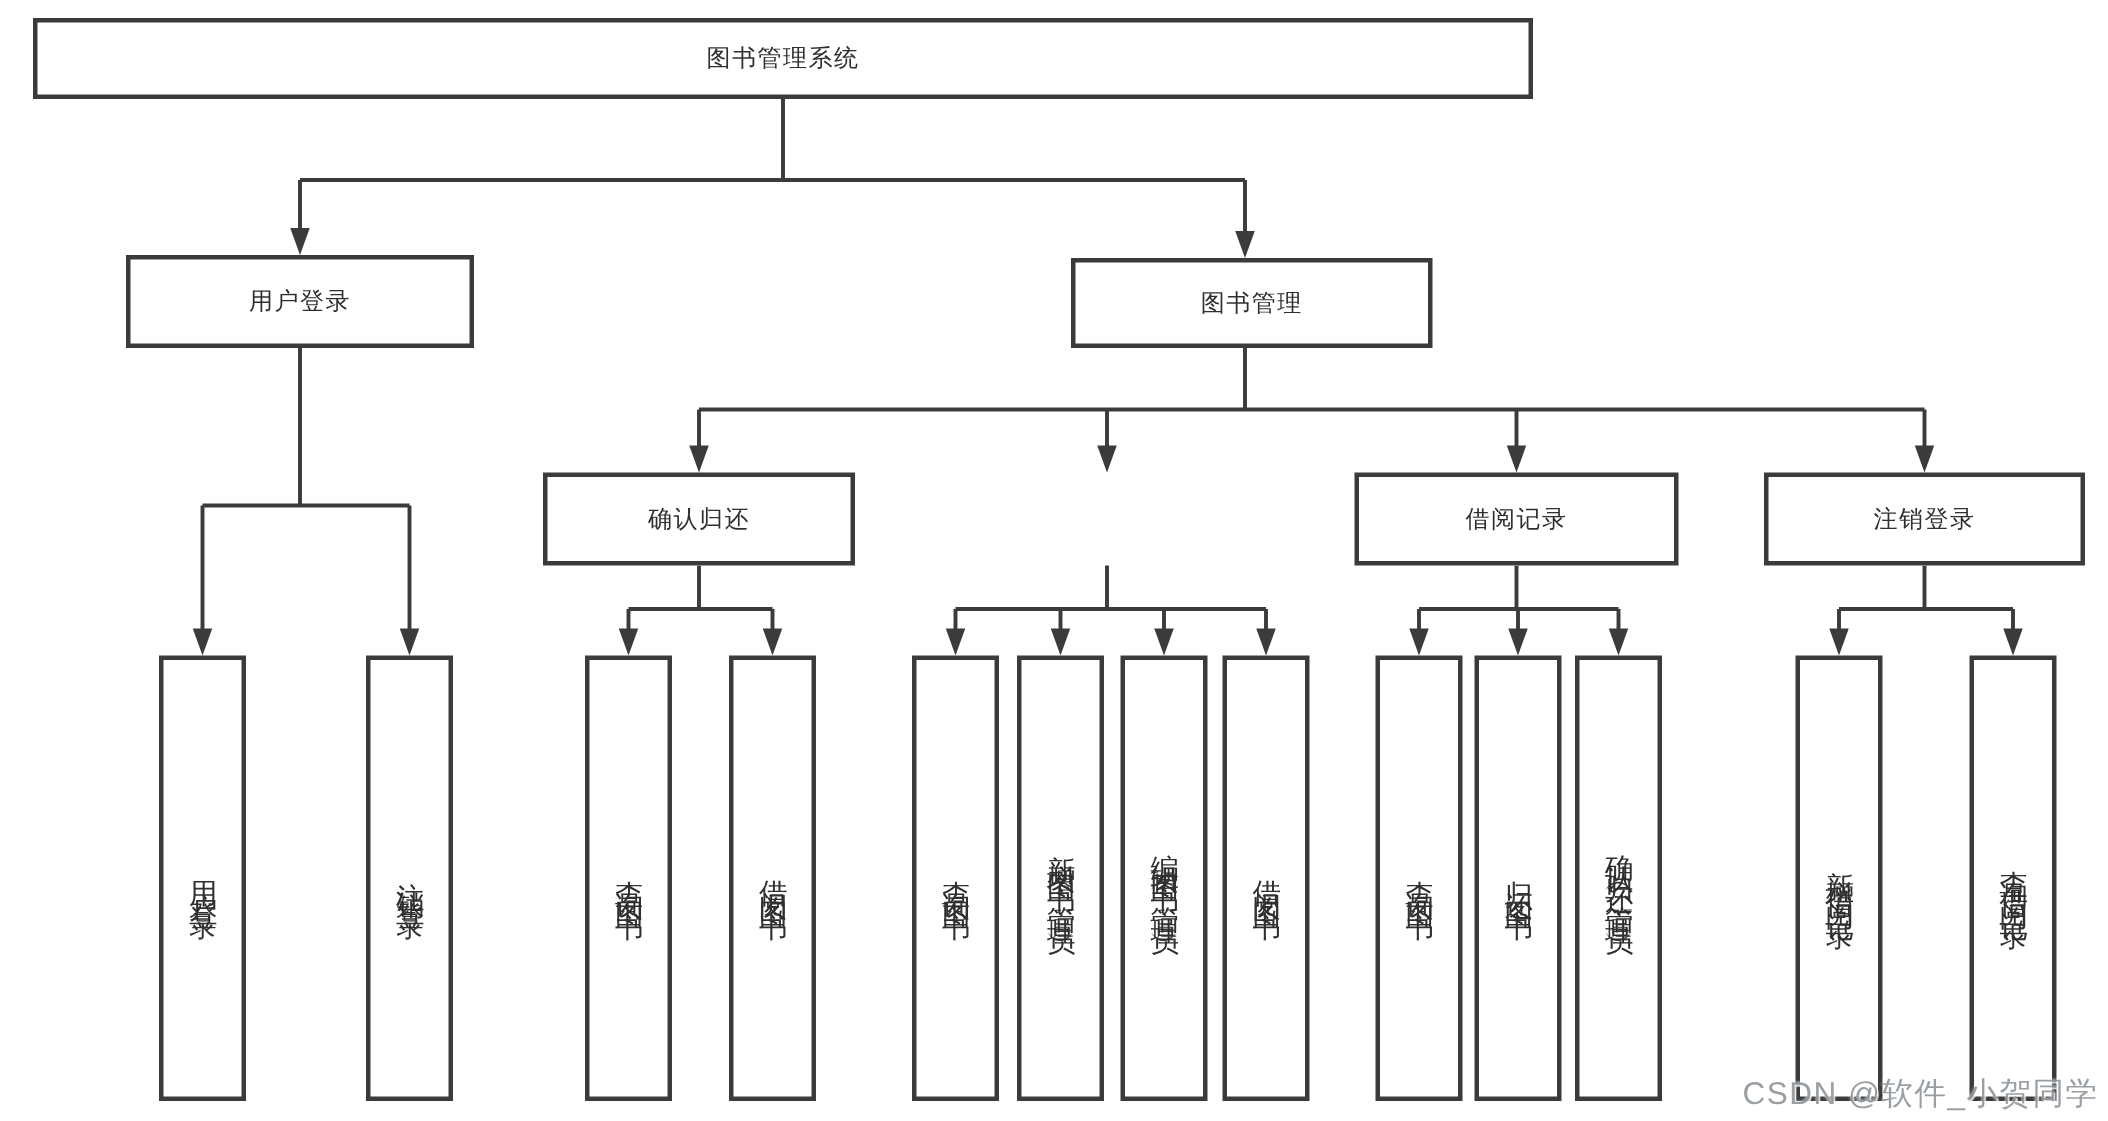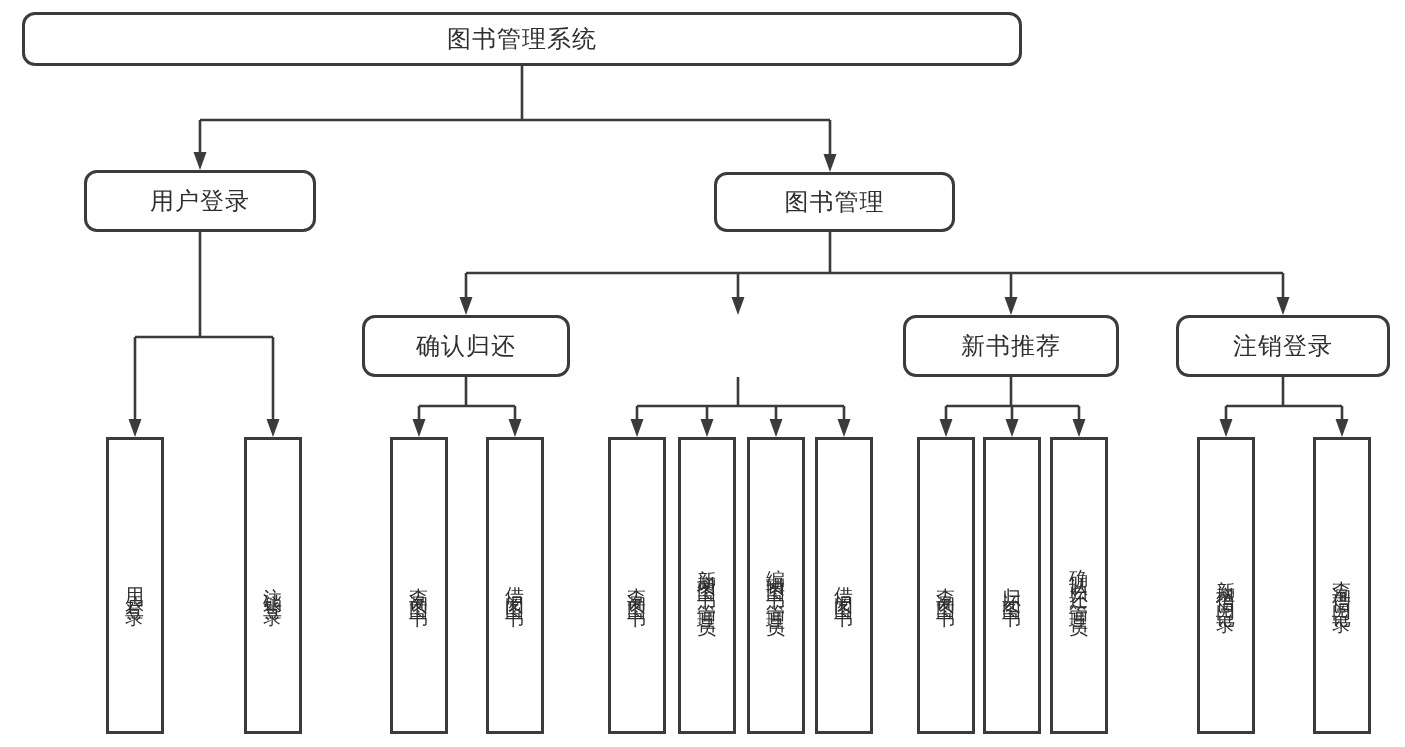--- a/index.html
+++ b/index.html
@@ -20,21 +20,21 @@
   #wires polygon{fill:var(--line);stroke:none;}
   .box{
     position:absolute;
     box-sizing:border-box;
     border:3px solid var(--line);
     background:var(--bg);
     color:var(--text);
     display:flex;align-items:center;justify-content:center;
     z-index:2;
   }
-  .hbox{font-size:24px;letter-spacing:1px;border-radius:13px;}
+  .hbox{font-size:16px;letter-spacing:1px;}
   .vbox span{
     writing-mode:vertical-rl;
     text-orientation:mixed;
     font-size:19px;
     letter-spacing:7px;
     line-height:1;
   }
   
   #n-root{left:22px;top:12px;width:1000px;height:54px;}
   
@@ -117,21 +117,21 @@
     <span>用户登录</span>
   </div>
   <div class="box hbox" id="n-book-mgmt">
     <span>图书管理</span>
   </div>
 
   <div class="box hbox" id="n-new-book">
     <span>确认归还</span>
   </div>
   <div class="box hbox" id="n-current-borrow">
-    <span>新书推荐</span>
+    <span>借阅记录</span>
   </div>
   <div class="box hbox" id="n-borrow-record">
     <span>注销登录</span>
   </div>
 
   <div class="box vbox leaf" id="n-login">
     <span>用户登录</span>
   </div>
   <div class="box vbox leaf" id="n-logout">
     <span>注销登录</span>
@@ -167,13 +167,14 @@
     <span>确认归还（管理员）</span>
   </div>
 
   <div class="box vbox leaf" id="n-br-add">
     <span>新增借阅记录</span>
   </div>
   <div class="box vbox leaf" id="n-br-query">
     <span>查询借阅记录</span>
   </div>
 
+  <div id="watermark">CSDN @软件_小贺同学</div>
 </div>
 
 </body></html>

